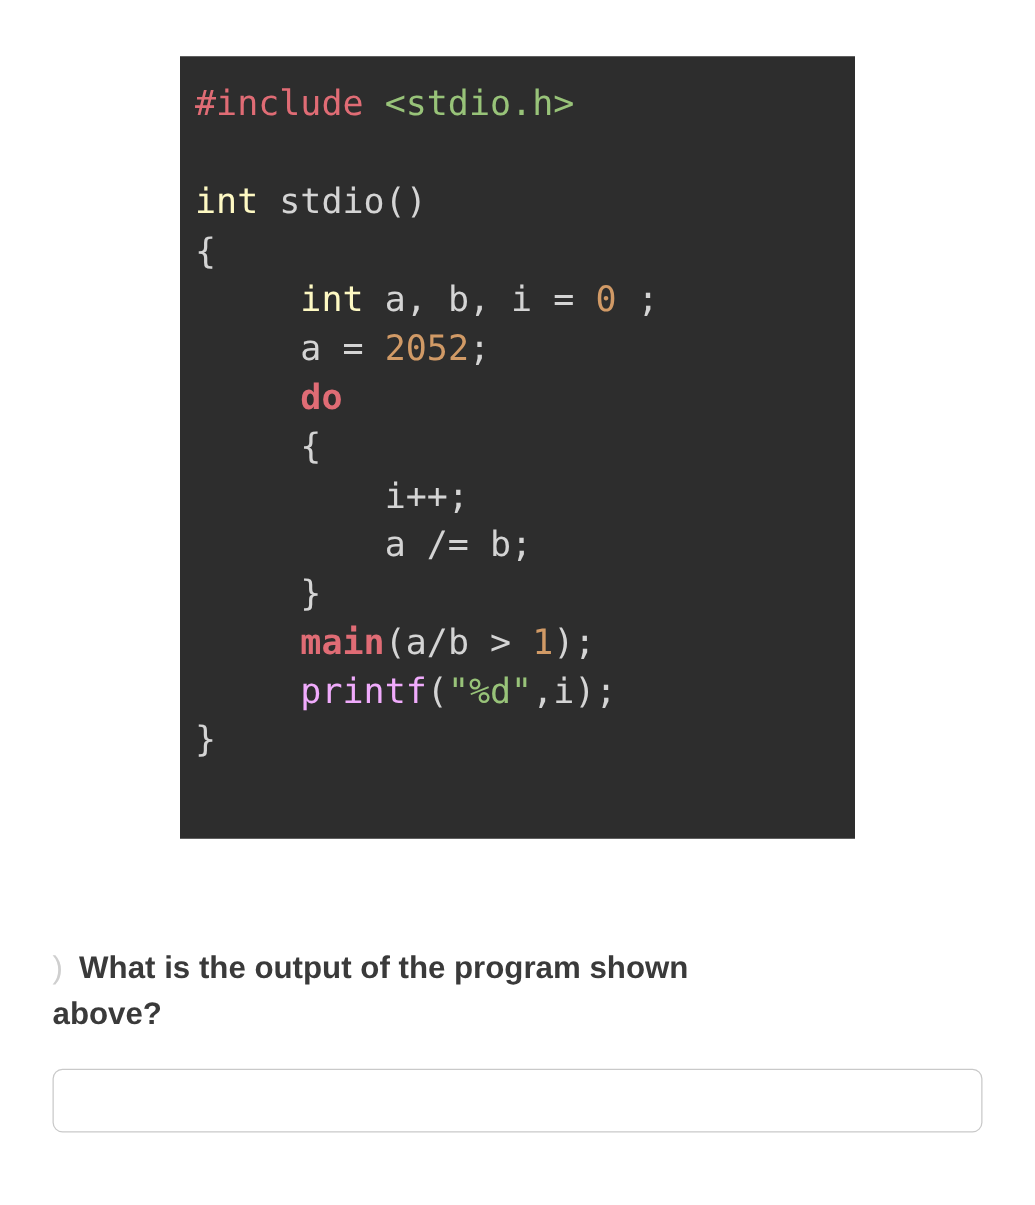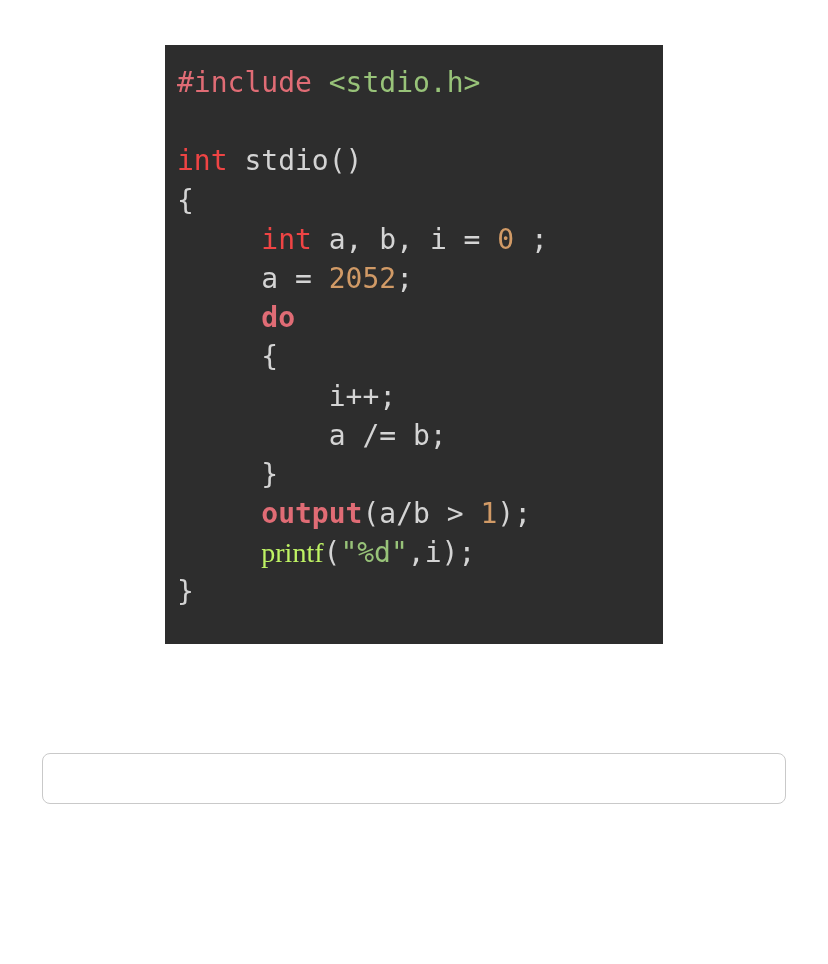--- a/index.html
+++ b/index.html
@@ -9,38 +9,38 @@
     }
     body {
       font-family: -apple-system, BlinkMacSystemFont, "Segoe UI", Helvetica, Arial, sans-serif;
       background: #ffffff;
       width: 828px;
       height: 964px;
       padding: 0;
     }
     .code-block {
       background: #2d2d2d;
-      width: 498px;
+      width: 540px;
       margin: 45px auto 0 auto;
-      padding: 18px 12px 32px 12px;
+      padding: 18px 12px 59px 12px;
       font-family: "Menlo", "Consolas", "Monaco", monospace;
       font-size: 28px;
       line-height: 1.4;
       color: #d4d4d4;
     }
     .code-line {
       white-space: pre;
     }
     .tk-include { color: #e06c75; }
     .tk-anglebr { color: #98c379; }
-    .tk-type { color: #ef4444; }
+    .tk-type { color: #fef9c3; }
     .tk-func { color: #d4d4d4; }
     .tk-keyword { color: #e06c75; font-weight: bold; }
     .tk-number { color: #d19a66; }
-    .tk-funcname { color: #bef264; font-family: Liberation Serif, serif; }
+    .tk-funcname { color: #f0abfc; }
     .tk-string { color: #98c379; }
     .tk-op { color: #d4d4d4; }
     .question-area {
       margin: 85px 42px 0 42px;
     }
     .question-text {
       font-size: 25px;
       font-weight: 700;
       color: #3a3a3a;
       line-height: 1.5;
@@ -74,20 +74,23 @@
   <div class="code-line">&nbsp;</div>
   <div class="code-line"><span class="tk-type">int</span><span class="tk-func"> stdio()</span></div>
   <div class="code-line"><span>{</span></div>
   <div class="code-line"><span>     </span><span class="tk-type">int</span><span> a, b, i </span><span class="tk-op">=</span><span> </span><span class="tk-number">0</span><span> ;</span></div>
   <div class="code-line"><span>     a </span><span class="tk-op">=</span><span> </span><span class="tk-number">2052</span><span>;</span></div>
   <div class="code-line"><span>     </span><span class="tk-keyword">do</span></div>
   <div class="code-line"><span>     {</span></div>
   <div class="code-line"><span>         i</span><span class="tk-op">++</span><span>;</span></div>
   <div class="code-line"><span>         a </span><span class="tk-op">/=</span><span> b;</span></div>
   <div class="code-line"><span>     }</span></div>
-  <div class="code-line"><span>     </span><span class="tk-keyword">output</span><span>(a</span><span class="tk-op">/</span><span>b </span><span class="tk-op">&gt;</span><span> </span><span class="tk-number">1</span><span>);</span></div>
+  <div class="code-line"><span>     </span><span class="tk-keyword">main</span><span>(a</span><span class="tk-op">/</span><span>b </span><span class="tk-op">&gt;</span><span> </span><span class="tk-number">1</span><span>);</span></div>
   <div class="code-line"><span>     </span><span class="tk-funcname">printf</span><span>(</span><span class="tk-string">"%d"</span><span>,i);</span></div>
   <div class="code-line"><span>}</span></div>
 </div>
 
 <div class="question-area">
+  <div class="question-text">
+    <span class="question-prefix">      </span><span class="paren">)</span><span> What is the output of the program shown </span><br><span>above?</span>
+  </div>
   <input type="text" class="answer-input" placeholder="" style="">
 </div>
 
 </body></html>

